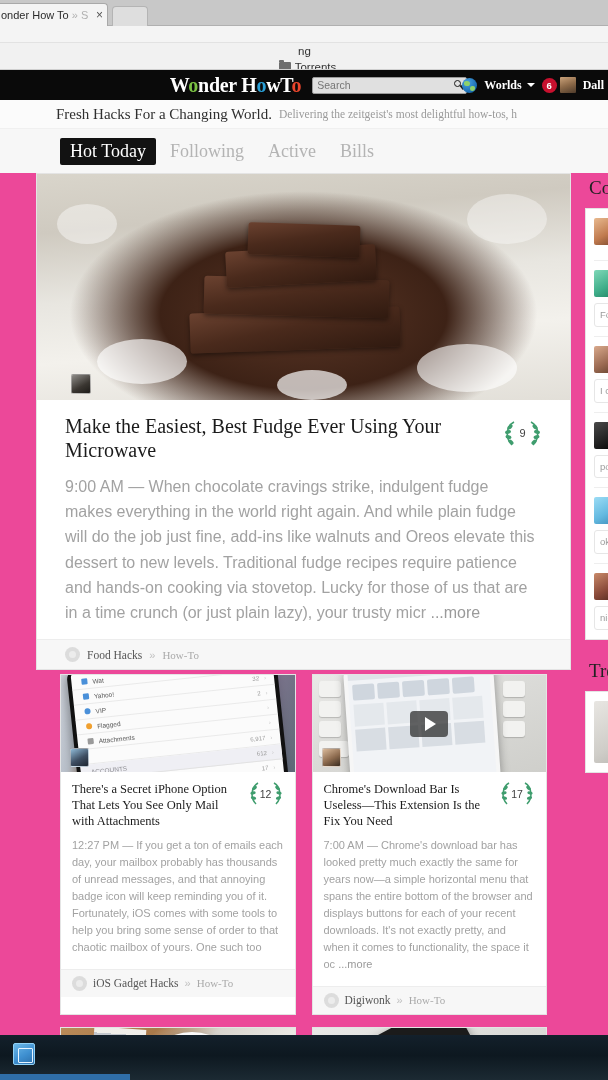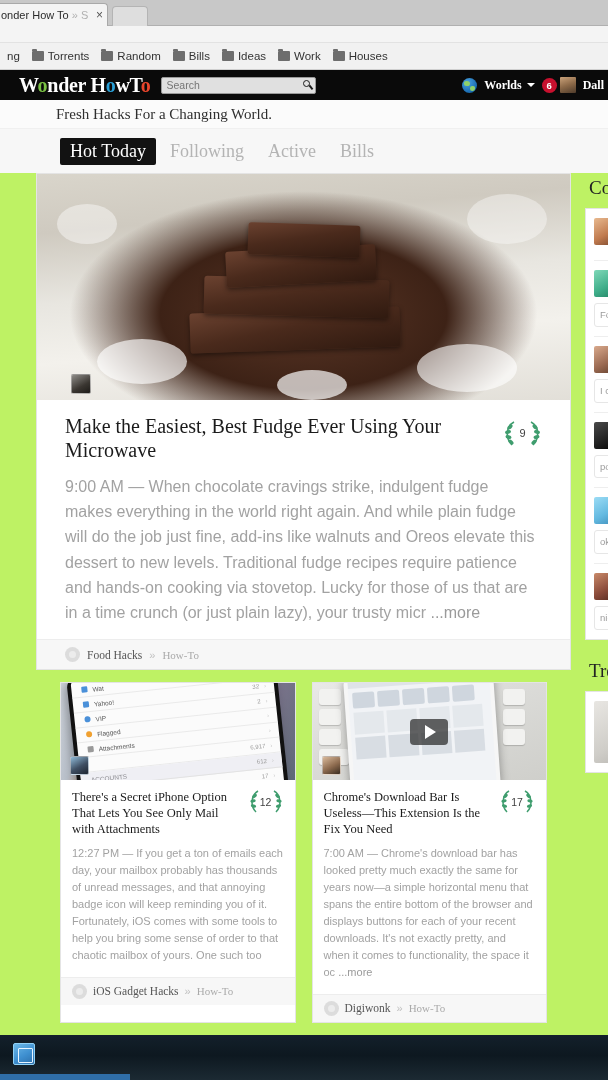--- a/index.html
+++ b/index.html
@@ -60,20 +60,21 @@
 
   .bookmarks-bar {
     height: 27px;
     background: #f1f1f1;
     border-bottom: 1px solid #cfcfcf;
     display: flex;
     align-items: center;
     padding-left: 7px;
     overflow: hidden;
     white-space: nowrap;
+    flex-direction: column;
   }
   .bm {
     display: inline-flex;
     align-items: center;
     gap: 4px;
     padding: 2px 6px;
     font-size: 11.5px;
     color: #333;
     cursor: pointer;
     flex: 0 0 auto;
@@ -94,22 +95,23 @@
     background: #6d6d6d;
     border-radius: 1px 1px 0 0;
   }
 
   
   .site-header {
     height: 30px;
     background: #0a0a0a;
     display: flex;
     align-items: center;
-    padding-left: 19px;
-    position: relative;
+    padding-left: 29px;
+    position: relative;
+    justify-content: center;
   }
   .logo {
     font-family: "Liberation Serif", serif;
     font-size: 20px;
     font-weight: bold;
     color: #ffffff;
     letter-spacing: -0.3px;
     white-space: nowrap;
     cursor: pointer;
     line-height: 1;
@@ -248,21 +250,21 @@
     color: #2f2f2f;
   }
   .tagline-sub {
     font-family: "Liberation Serif", serif;
     font-size: 11.5px;
     color: #9a9a9a;
   }
 
   
   .page {
-    background: #bef264;
+    background: #ec4899;
     height: 906px;
     position: relative;
     overflow: hidden;
   }
 
   
   .feed-tabs {
     display: flex;
     align-items: center;
     gap: 4px;
@@ -288,21 +290,21 @@
     gap: 14px;
     padding-left: 36px;
   }
   .main-col { width: 535px; flex: 0 0 535px; }
   .side-col { width: 150px; flex: 0 0 150px; }
 
   
   .card {
     background: #ffffff;
     border: 1px solid #e4e4e4;
-    margin-bottom: 12px;
+    margin-bottom: 4px;
     overflow: hidden;
   }
   .hero-img {
     height: 226px;
     position: relative;
     background:
       radial-gradient(ellipse at 50% 62%, #5a3626 0%, #3d2216 38%, transparent 62%),
       linear-gradient(175deg, #d9d5cb 0%, #cfcac0 22%, #e8e6e0 48%, #f3f1ec 70%, #e2dfd8 100%);
     overflow: hidden;
   }
@@ -706,20 +708,21 @@
     <span class="worlds-label">Worlds</span>
     <span class="caret-down"></span>
     <span class="notif-badge">6</span>
     <span class="user-avatar"></span>
     <span class="user-name">Dall</span>
   </div>
 </div>
 
 <div class="tagline-bar">
   <span class="tagline-main">Fresh Hacks For a Changing World.</span>
+  <span class="tagline-sub">Delivering the zeitgeist's most delightful how-tos, h</span>
 </div>
 
 <div class="page">
 
   <div class="feed-tabs">
     <div class="feed-tab active">Hot Today</div>
     <div class="feed-tab">Following</div>
     <div class="feed-tab">Active</div>
     <div class="feed-tab">Bills</div>
   </div>

